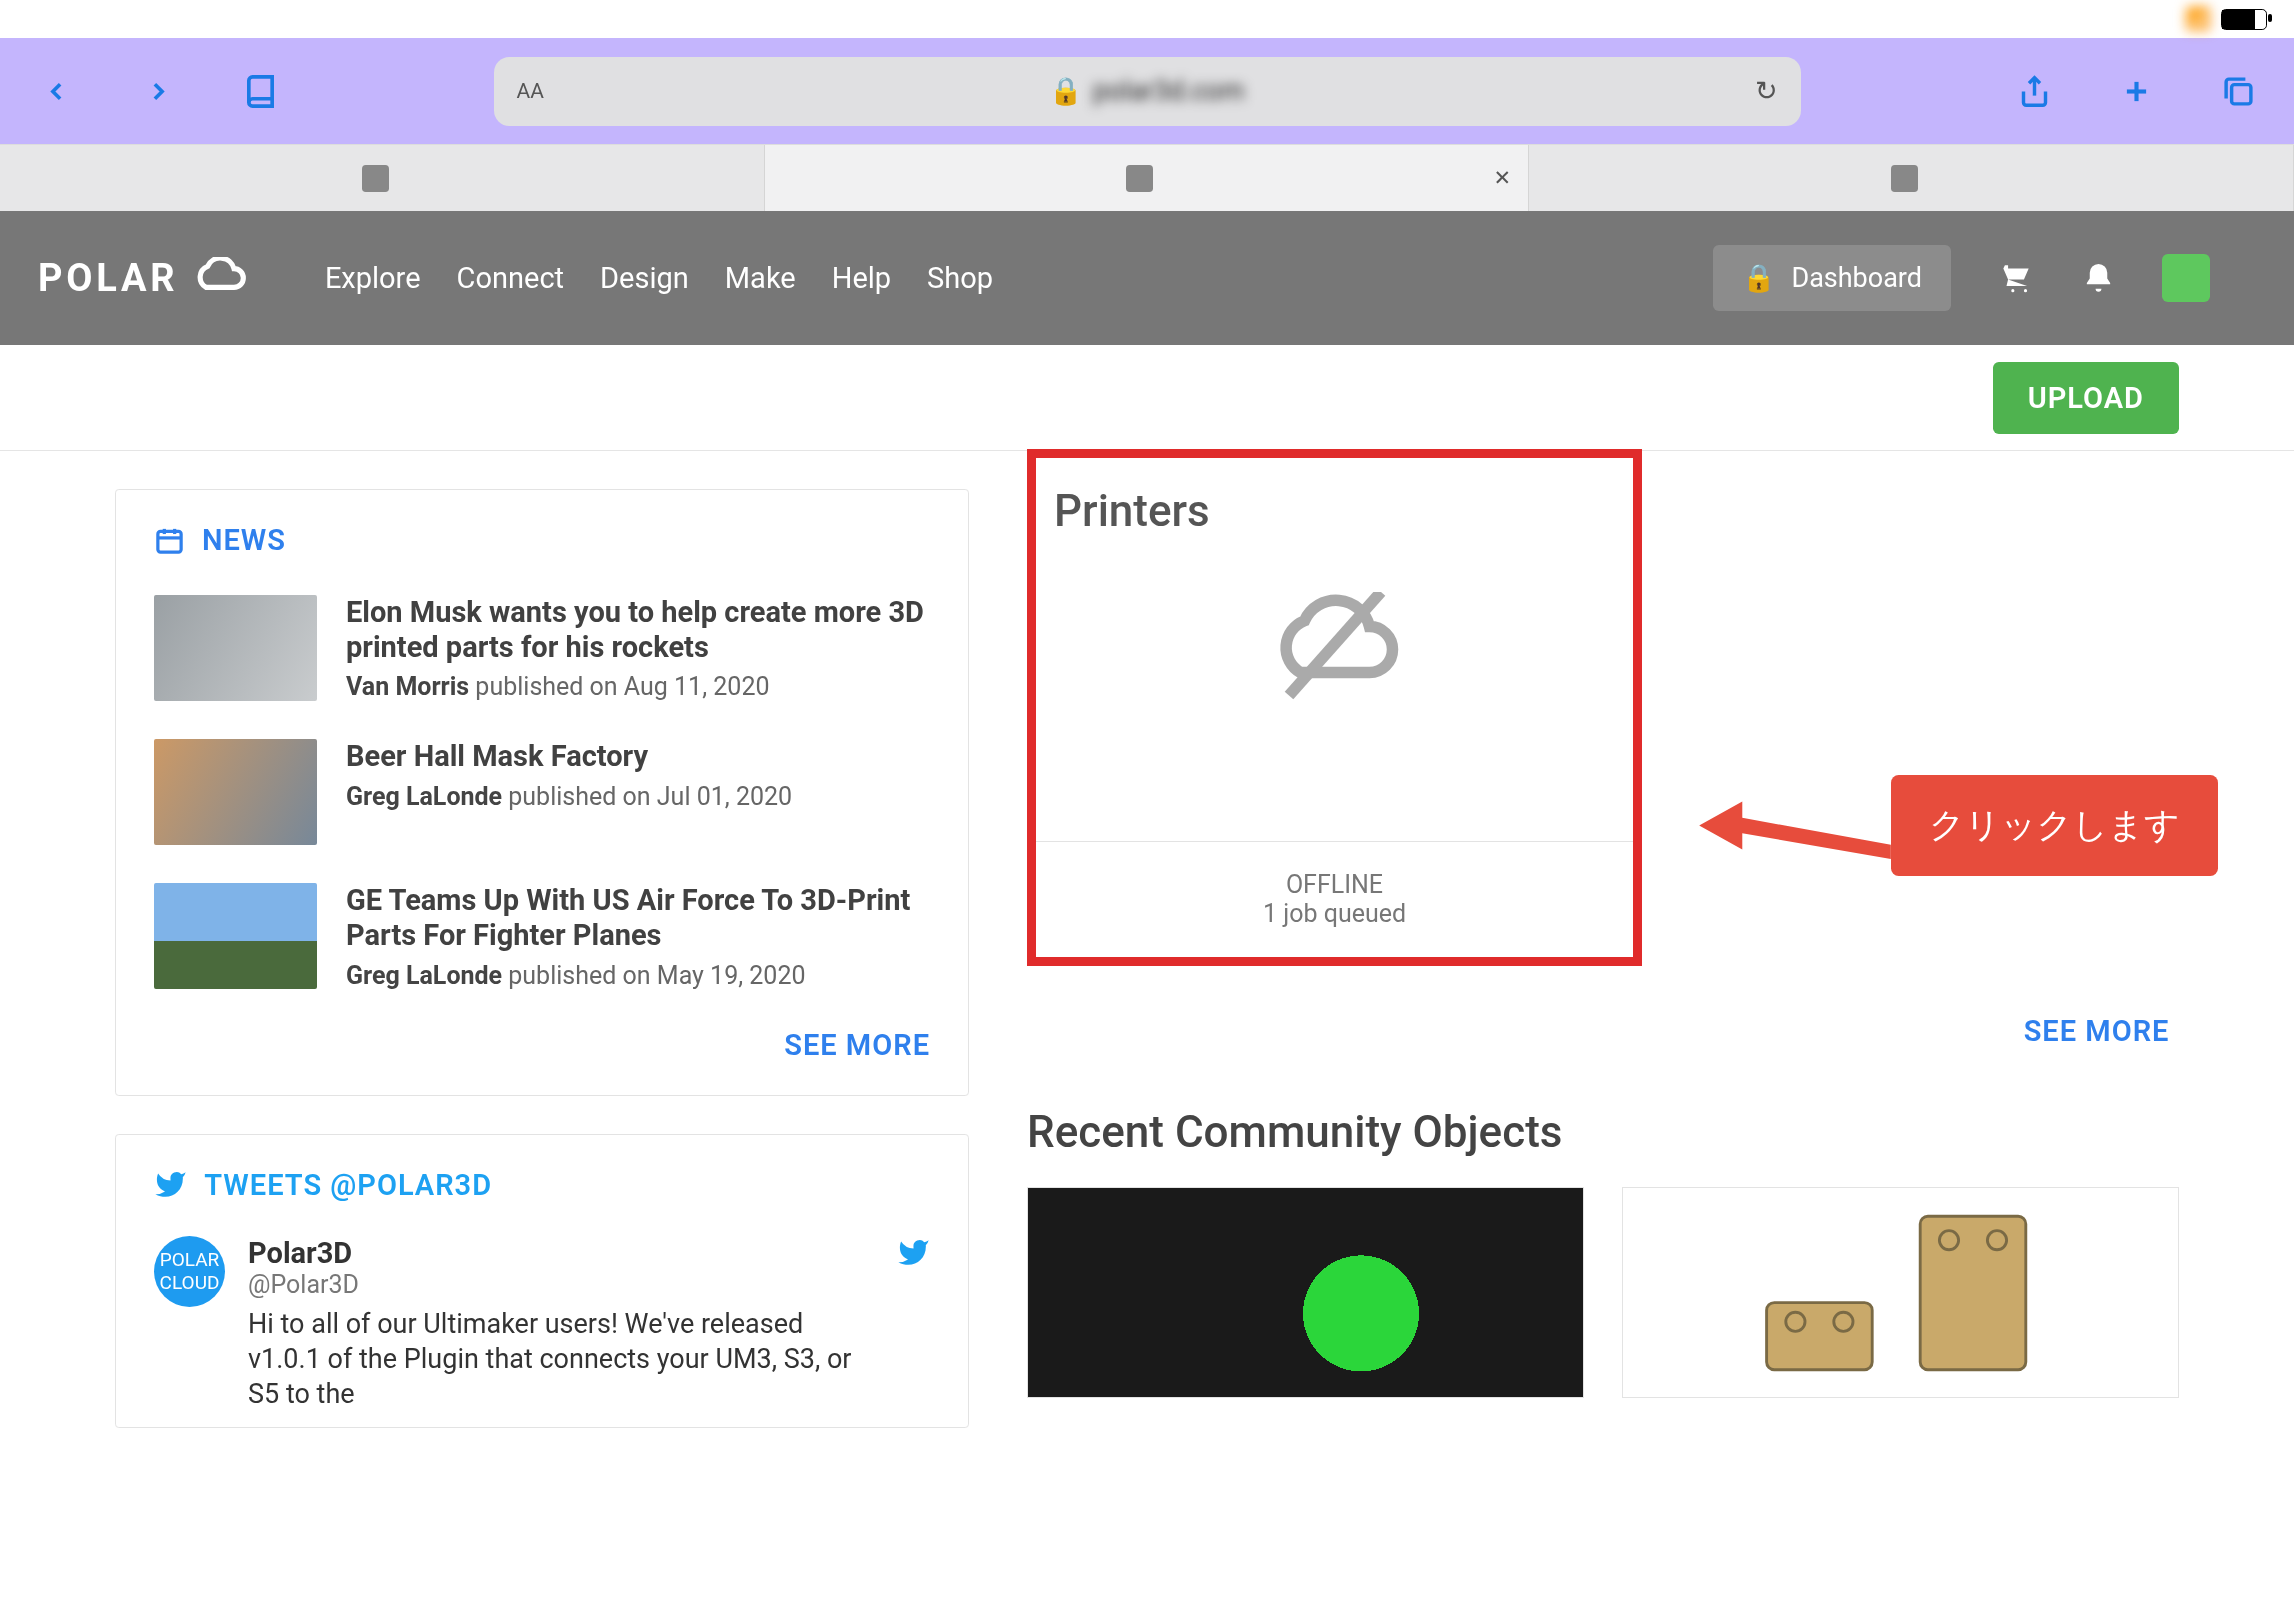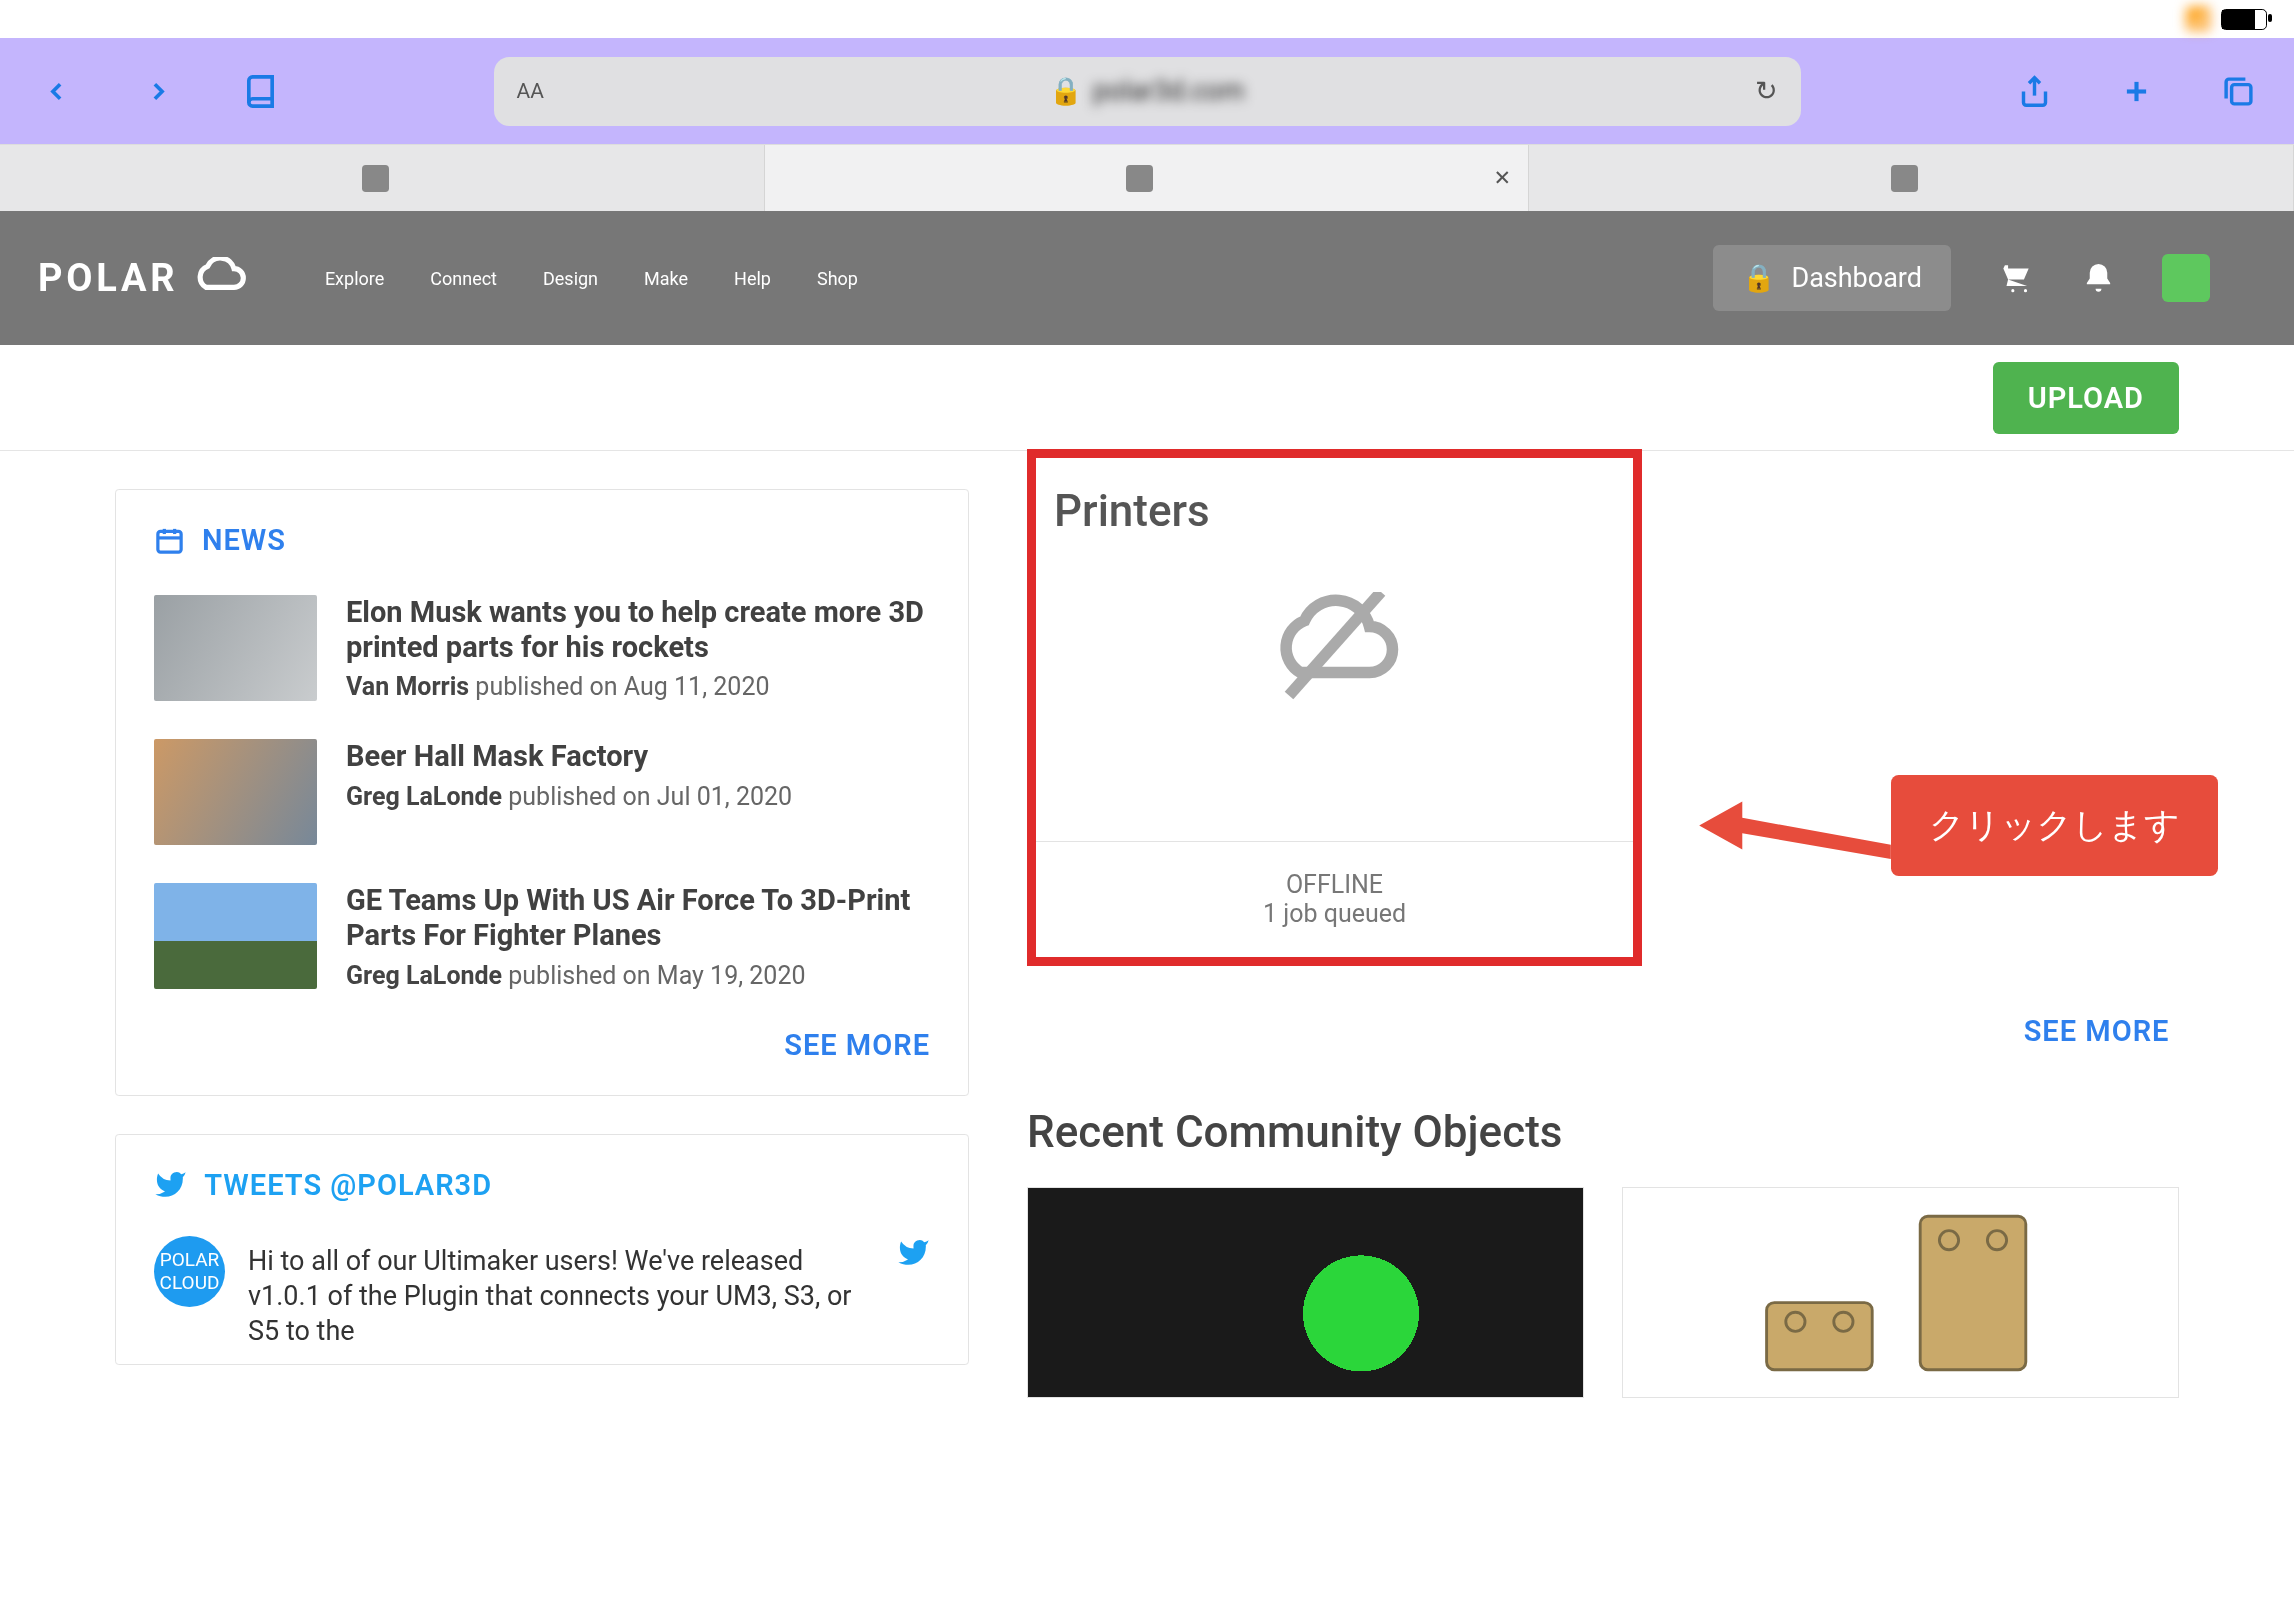--- a/index.html
+++ b/index.html
@@ -18,21 +18,21 @@
   .url-box .right-ic { position: absolute; right: 23px; font-size: 27px; color: #555; }
   
   .tabstrip { height: 67px; background: #f1f1f2; display: flex; align-items: stretch; border-top: 1px solid #ddd; }
   .tab { flex: 1; display: flex; align-items: center; justify-content: center; gap: 13.4px; font-size: 23px; color: #333; background: #e7e7e8; border-right: 1px solid #d5d5d5; position: relative; }
   .tab.active { background: #f1f1f2; }
   .tab .close { position: absolute; right: 17.3px; font-size: 21px; color: #555; }
   .favicon { width: 27px; height: 27px; background: #888; border-radius: 3.8px; }
   
   .polar-header { height: 134px; background: #777; color: #fff; display: flex; align-items: center; padding: 0 38px; }
   .logo { display: flex; align-items: center; gap: 13.4px; font-size: 38px; font-weight: 700; letter-spacing: 3.8px; margin-right: 77px; }
-  .navlinks { display: flex; gap: 46px; font-size: 18px; }
+  .navlinks { display: flex; gap: 36px; font-size: 29px; }
   .navlinks div { cursor: pointer; }
   .header-right { margin-left: auto; display: flex; align-items: center; gap: 46px; }
   .dash-btn { background: #8c8c8c; padding: 17.3px 29px; border-radius: 5.8px; display: flex; align-items: center; gap: 15.4px; font-size: 27px; }
   .avatar { width: 48px; height: 48px; background: #5ec85e; border-radius: 5.8px; }
   
   .subrow { height: 106px; border-bottom: 1.9px solid #e5e5e5; display: flex; align-items: center; padding: 0 115px; }
   .subrow .crumbs { font-size: 31px; color: #333; }
   .upload-btn { margin-left: auto; background: #4fb34f; color: #fff; font-size: 29px; font-weight: 600; padding: 19px 35px; border-radius: 5.8px; letter-spacing: 1px; }
   
   .content { display: flex; padding: 38px 115px; gap: 58px; }
@@ -233,20 +233,26 @@
     <div class="card tweets-card">
       <div class="tweets-head">
         <svg width="33" height="33" viewBox="0 0 24 24" fill="#1da1f2">
             <path d="M23 3a10.9 10.9 0 0 1-3.14 1.53A4.48 4.48 0 0 0 12 8v1A10.66 10.66 0 0 1 3 4s-4 9 5 13a11.64 11.64 0 0 1-7 2c9 5 20 0 20-11.5a4.5 4.5 0 0 0-.08-.83A7.72 7.72 0 0 0 23 3z"></path>
           </svg>
         <span>TWEETS @POLAR3D</span>
       </div>
       <div class="tweet-row">
         <div class="tw-avatar">POLAR<br>CLOUD</div>
         <div>
+          <div style="display:flex;align-items:center;gap:19px;">
+            <div>
+              <div class="tw-name">Polar3D</div>
+              <div class="tw-handle">@Polar3D</div>
+            </div>
+          </div>
           <div class="tw-text">Hi to all of our Ultimaker users! We've released v1.0.1 of the Plugin that connects your UM3, S3, or S5 to the</div>
         </div>
         <div class="tw-bird">
           <svg width="33" height="33" viewBox="0 0 24 24" fill="#1da1f2">
               <path d="M23 3a10.9 10.9 0 0 1-3.14 1.53A4.48 4.48 0 0 0 12 8v1A10.66 10.66 0 0 1 3 4s-4 9 5 13a11.64 11.64 0 0 1-7 2c9 5 20 0 20-11.5a4.5 4.5 0 0 0-.08-.83A7.72 7.72 0 0 0 23 3z"></path>
             </svg>
         </div>
       </div>
     </div>
   </div>

